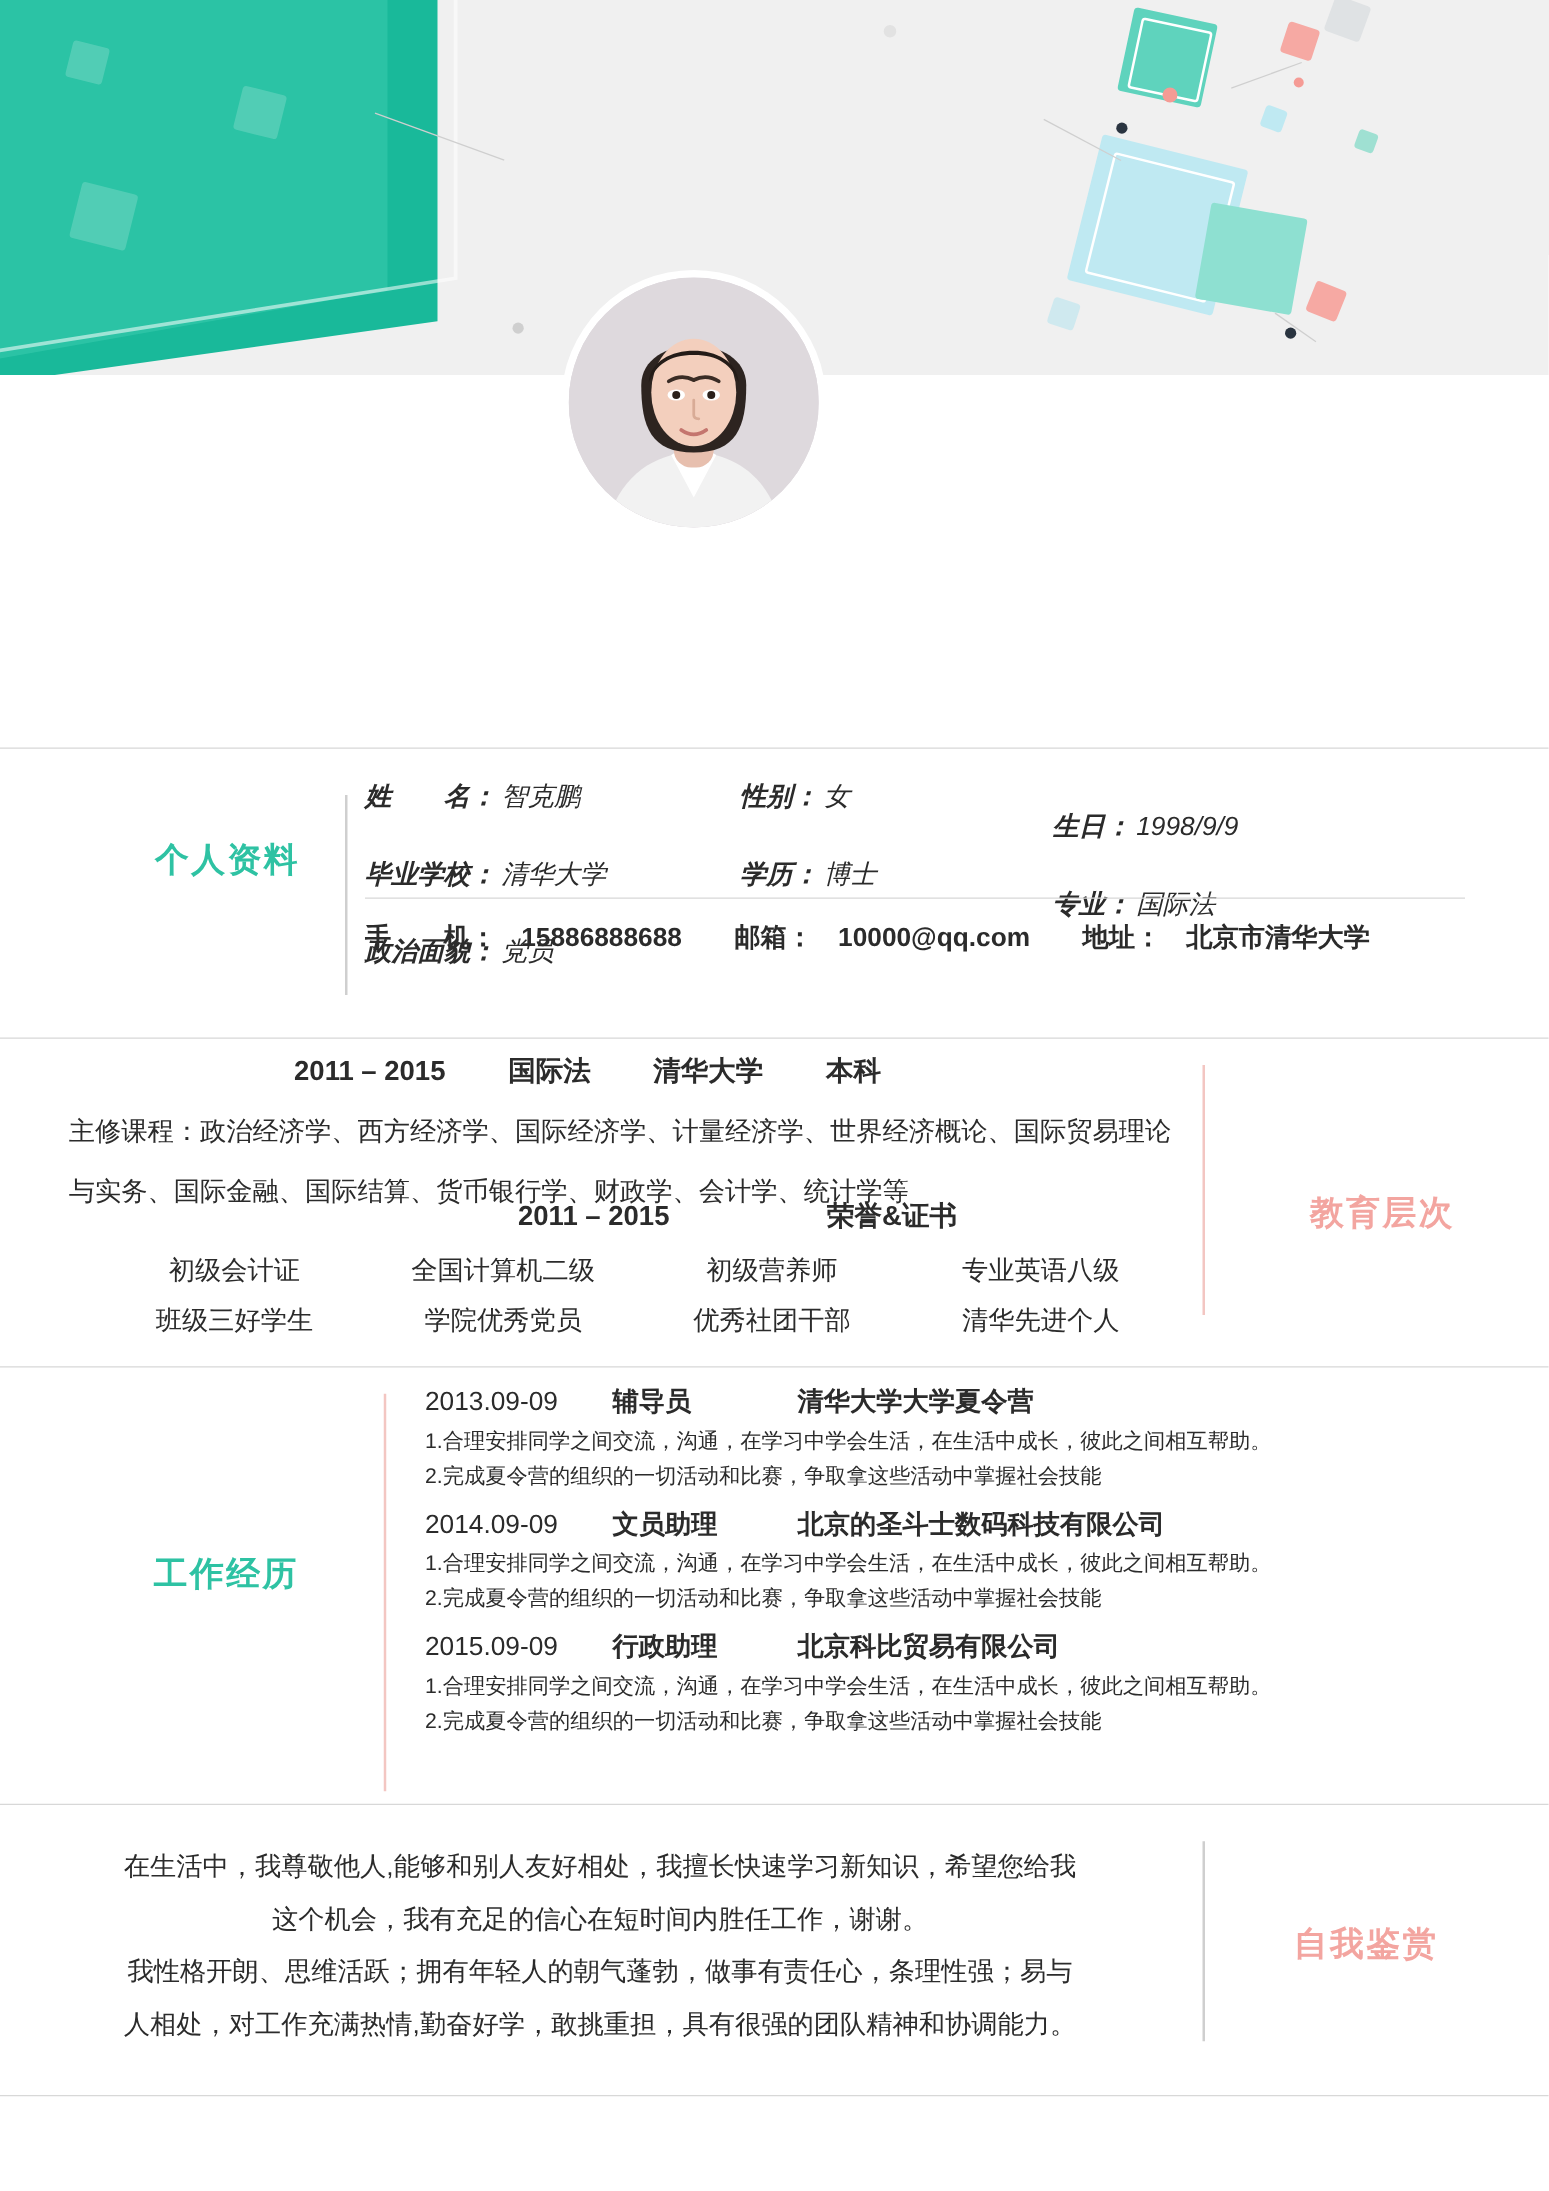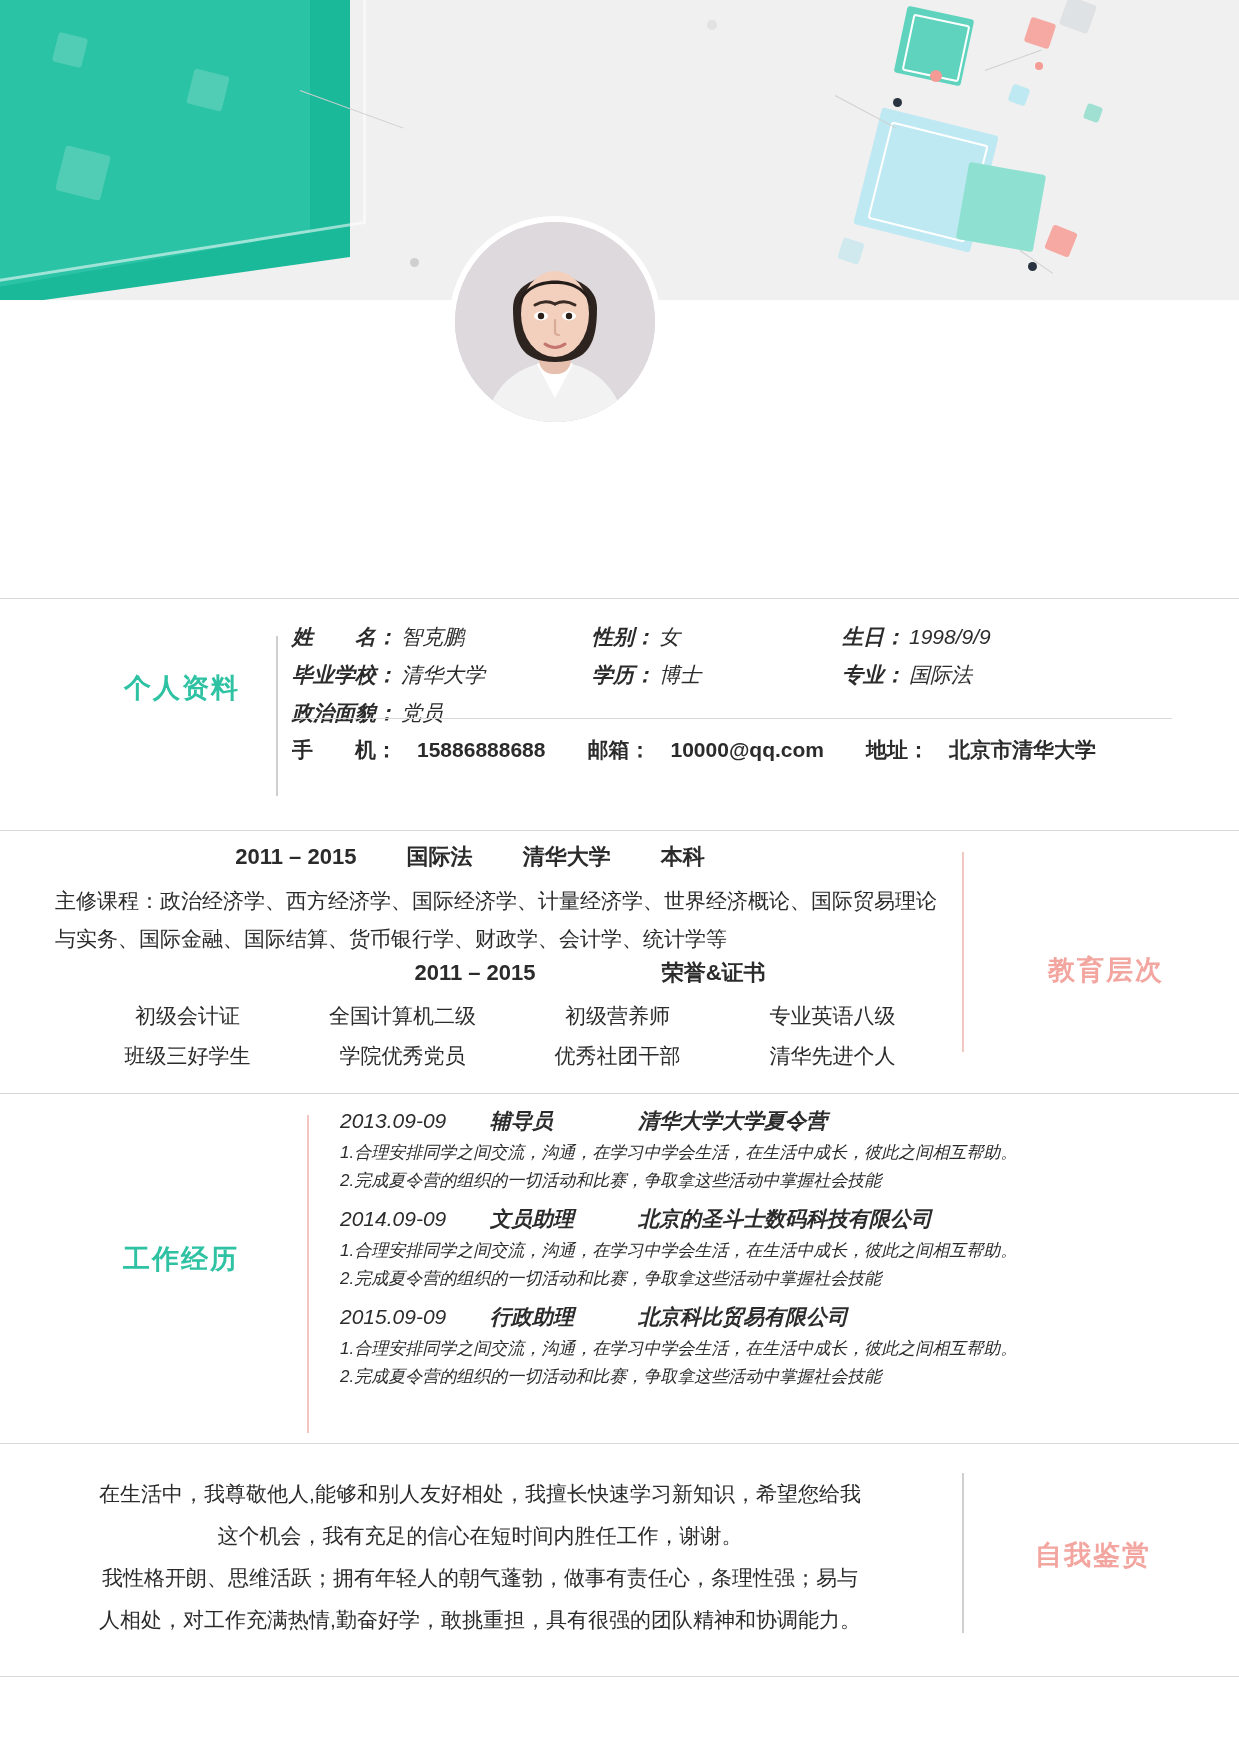--- a/index.html
+++ b/index.html
@@ -124,21 +124,21 @@
   }
   .pi-row {
     display: flex;
     margin-bottom: 10px;
     font-size: 21px;
     font-style: italic;
   }
   .pi-cell { display: flex; align-items: baseline; }
   .pi-c1 { width: 300px; }
   .pi-c2 { width: 250px; }
-  .pi-c3 { width: 320px; }
+  .pi-c3 { width: 320px; margin-top: 24px; }
   .pi-k { font-weight: bold; white-space: pre; }
   .pi-v { margin-left: 4px; }
   .pi-div {
     position: absolute;
     left: 292px; top: 120px;
     width: 880px; height: 1px;
     background: #d8d8d8;
   }
   .pi-row2 {
     position: absolute;
@@ -172,21 +172,21 @@
     text-align: center;
     font-size: 22px;
     font-weight: bold;
   }
   .edu-head span { margin: 0 22px; }
   .edu-body {
     position: absolute;
     left: 55px; top: 52px;
     width: 890px;
     font-size: 21px;
-    line-height: 38px;
+    line-height: 48px;
   }
   .edu-head2 {
     position: absolute;
     left: 240px; top: 128px;
     width: 700px;
     text-align: center;
     font-size: 22px;
     font-weight: bold;
   }
   .edu-head2 span { margin: 0 60px; }
@@ -215,21 +215,21 @@
     position: absolute;
     left: 307px; top: 22px;
     width: 2px; height: 318px;
     background: #f3c6c2;
   }
   .work-list {
     position: absolute;
     left: 340px; top: 14px;
     width: 790px;
   }
-  .job { margin-bottom: 10px; font-style: italic; }
+  .job { margin-bottom: 10px; }
   .job-head {
     font-size: 21px;
     display: flex;
     align-items: baseline;
     margin-bottom: 4px;
   }
   .job-date { width: 150px; }
   .job-role { font-weight: bold; width: 148px; }
   .job-org  { font-weight: bold; }
   .job-li {

